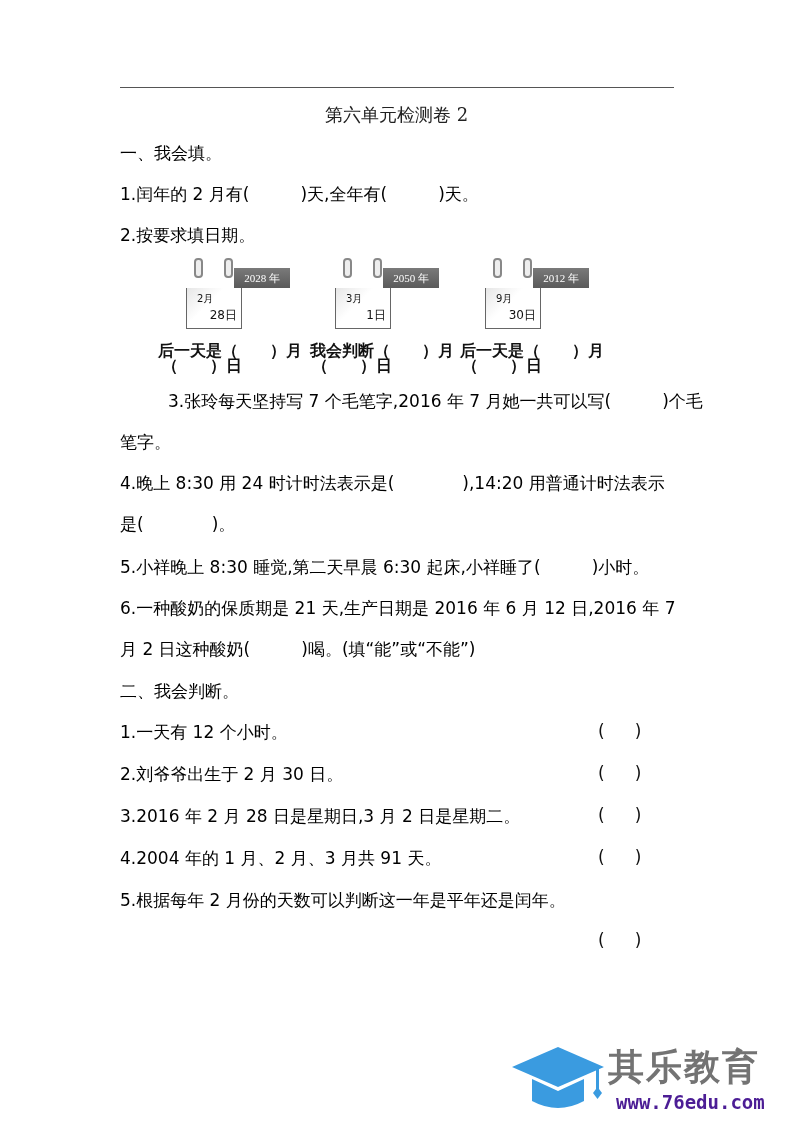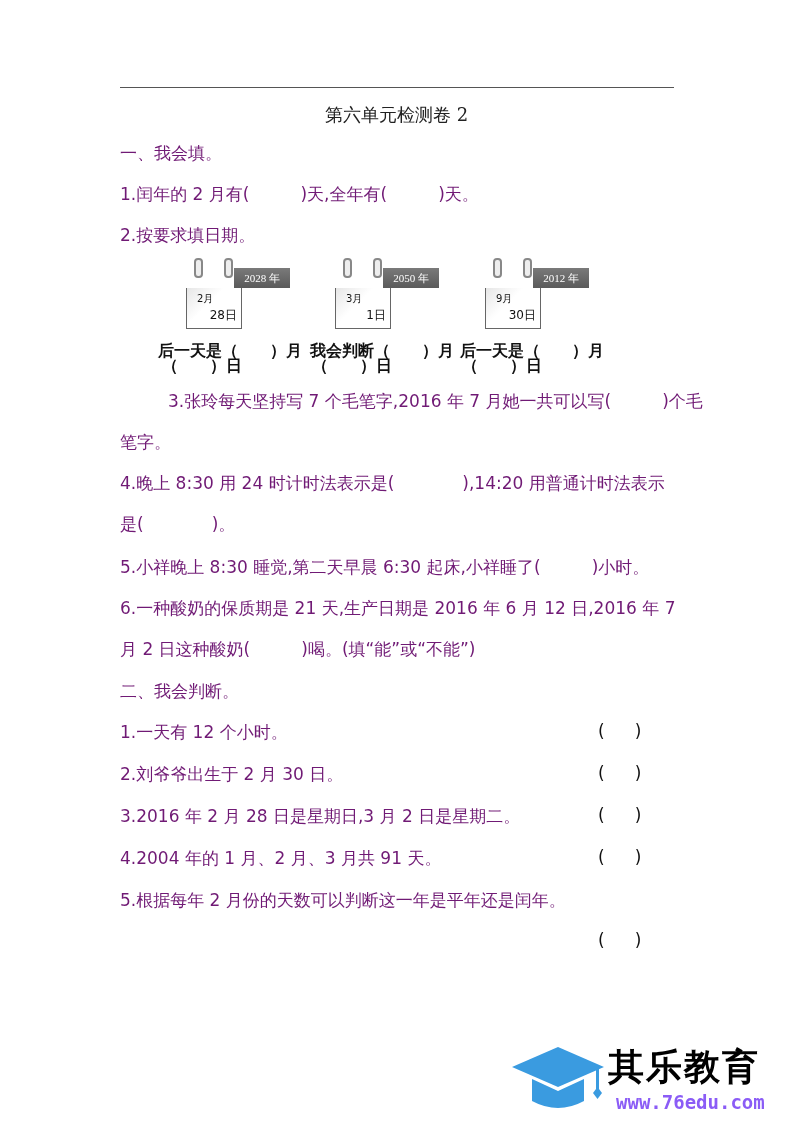--- a/index.html
+++ b/index.html
@@ -1,42 +1,42 @@
 <!DOCTYPE html>
 <html><head>
 <meta charset="utf-8">
 <style>
   html, body { margin: 0; padding: 0; background: #ffffff; }
   body { width: 793px; height: 1122px; position: relative; overflow: hidden;
          font-family: "DejaVu Sans", "Liberation Sans", sans-serif; color: #111; }
   .rule { position: absolute; left: 120px; top: 87px; width: 554px; height: 1px; background: #555; }
   .title { position: absolute; left: 0; width: 793px; top: 103px; text-align: center;
            font-family: "DejaVu Serif", "Liberation Serif", serif; font-size: 18px; color: #222; }
-  .line { position: absolute; left: 120px; font-size: 17px; white-space: nowrap; color: #701a75; }
+  .line { position: absolute; left: 120px; font-size: 17px; white-space: nowrap; color: #000000; }
   .judge { position: absolute; left: 598px; font-size: 17px; white-space: nowrap; }
   .judge .gap { display: inline-block; width: 30px; }
   
   .cal { position: absolute; width: 56px; height: 70px; }
   .cal .ring { position: absolute; top: 0; width: 5px; height: 16px; border: 2px solid #888;
                border-radius: 4px; background: #eee; }
   .cal .head { position: absolute; top: 10px; left: 0; width: 56px; height: 20px;
                background: linear-gradient(#7a7a7a, #5a5a5a); color: #fff; font-size: 11px;
                font-family: "Liberation Serif", serif; text-align: center; line-height: 20px; margin-left: 48px; }
   .cal .page { position: absolute; top: 30px; left: 0; width: 54px; height: 40px;
                background: linear-gradient(135deg, #e6e6e6, #ffffff 40%);
                border: 1px solid #666; border-top: none; }
   .cal .m { position: absolute; top: 4px; left: 10px; font-size: 10px; }
   .cal .d { position: absolute; bottom: 4px; right: 4px; font-size: 12px; }
   .calcap { position: absolute; font-size: 16px; font-weight: bold; white-space: nowrap;
             font-family: "DejaVu Serif", serif; line-height: 15px; }
   .logo { position: absolute; left: 512px; top: 1043px; width: 275px; height: 75px; }
   .logo .brand { position: absolute; left: 96px; top: 0; font-size: 36px; font-weight: bold;
-                 color: #000000; letter-spacing: 2px; }
+                 color: #737373; letter-spacing: 2px; }
   .logo .url { position: absolute; left: 104px; top: 48px; font-size: 19px; font-weight: bold;
-               color: #8b5cf6; font-family: "DejaVu Sans Mono", monospace; }
+               color: #4c1d95; font-family: "DejaVu Sans Mono", monospace; }
 </style>
 </head>
 <body>
 
 <div class="rule"></div>
 <div class="title">第六单元检测卷 2</div>
 
 <div class="line" style="top:142px;">一、我会填。</div>
 <div class="line" style="top:183px;">1.闰年的 2 月有(　　　)天,全年有(　　　)天。</div>
 <div class="line" style="top:224px;">2.按要求填日期。</div>

